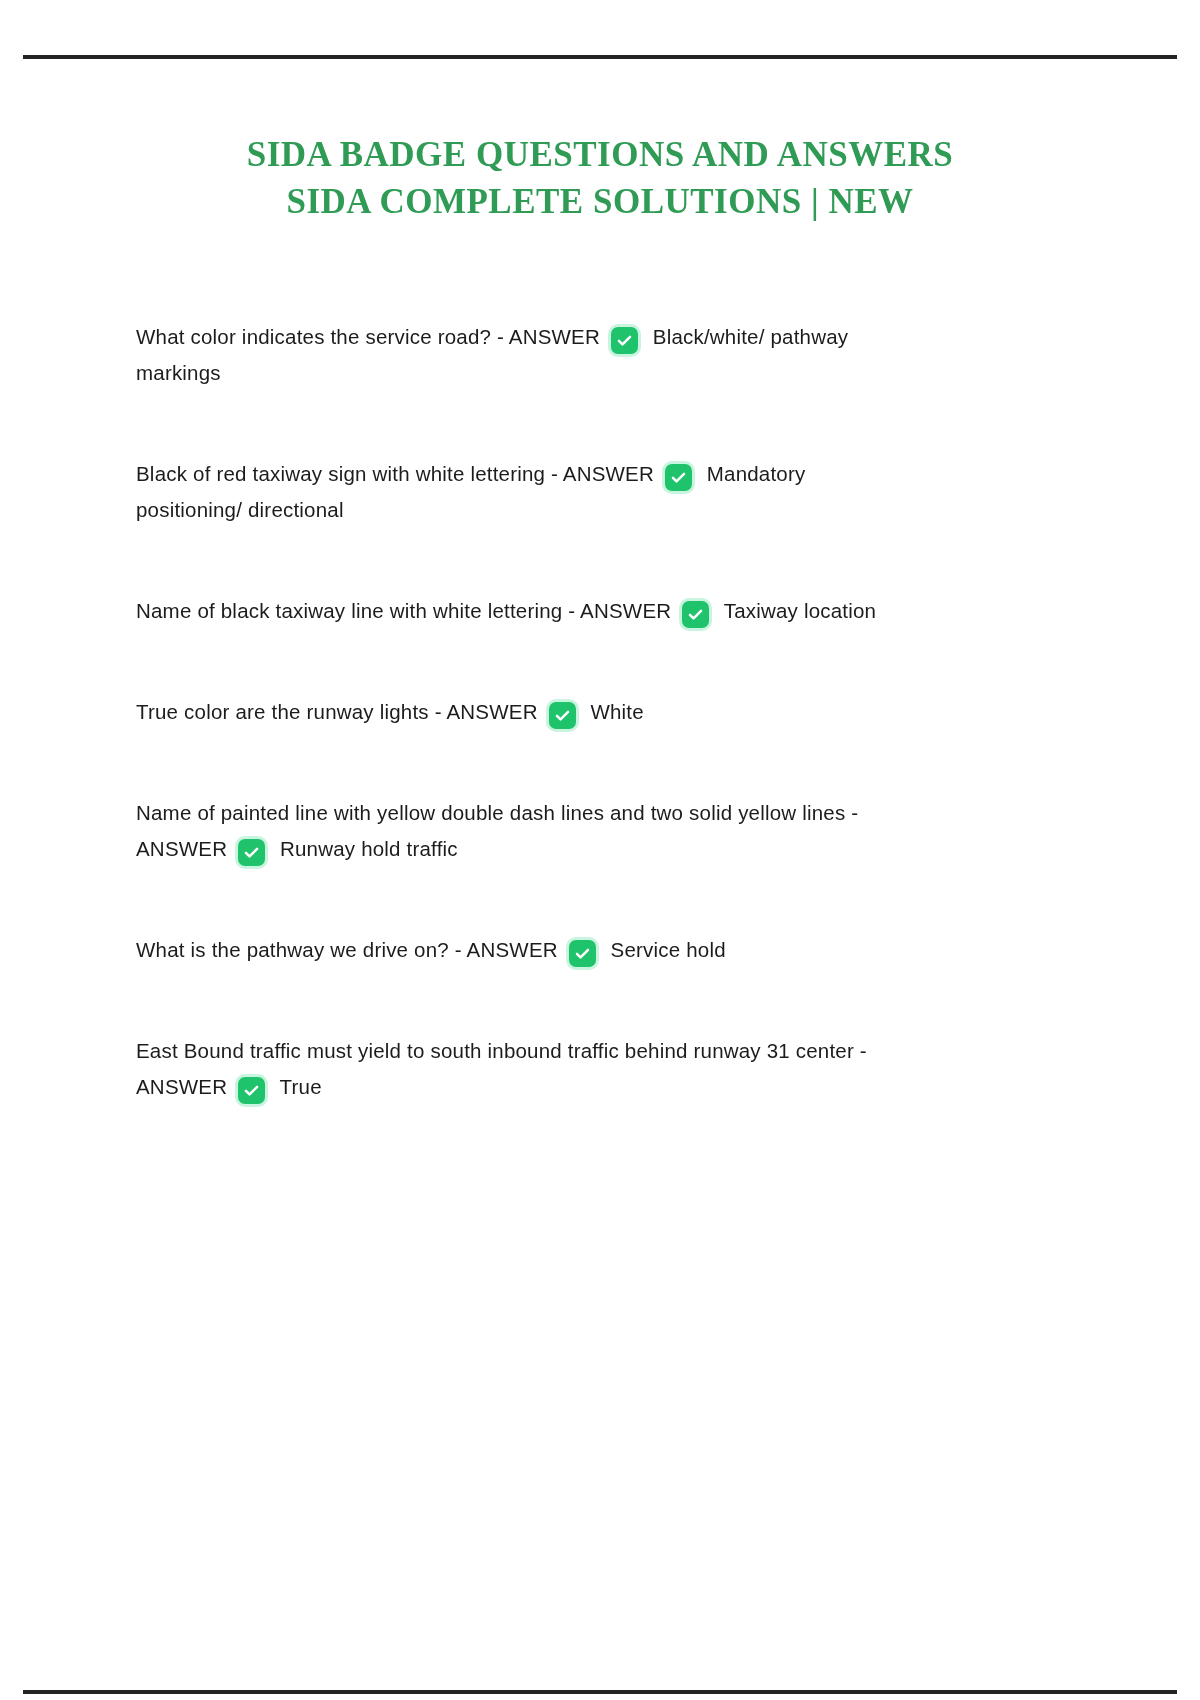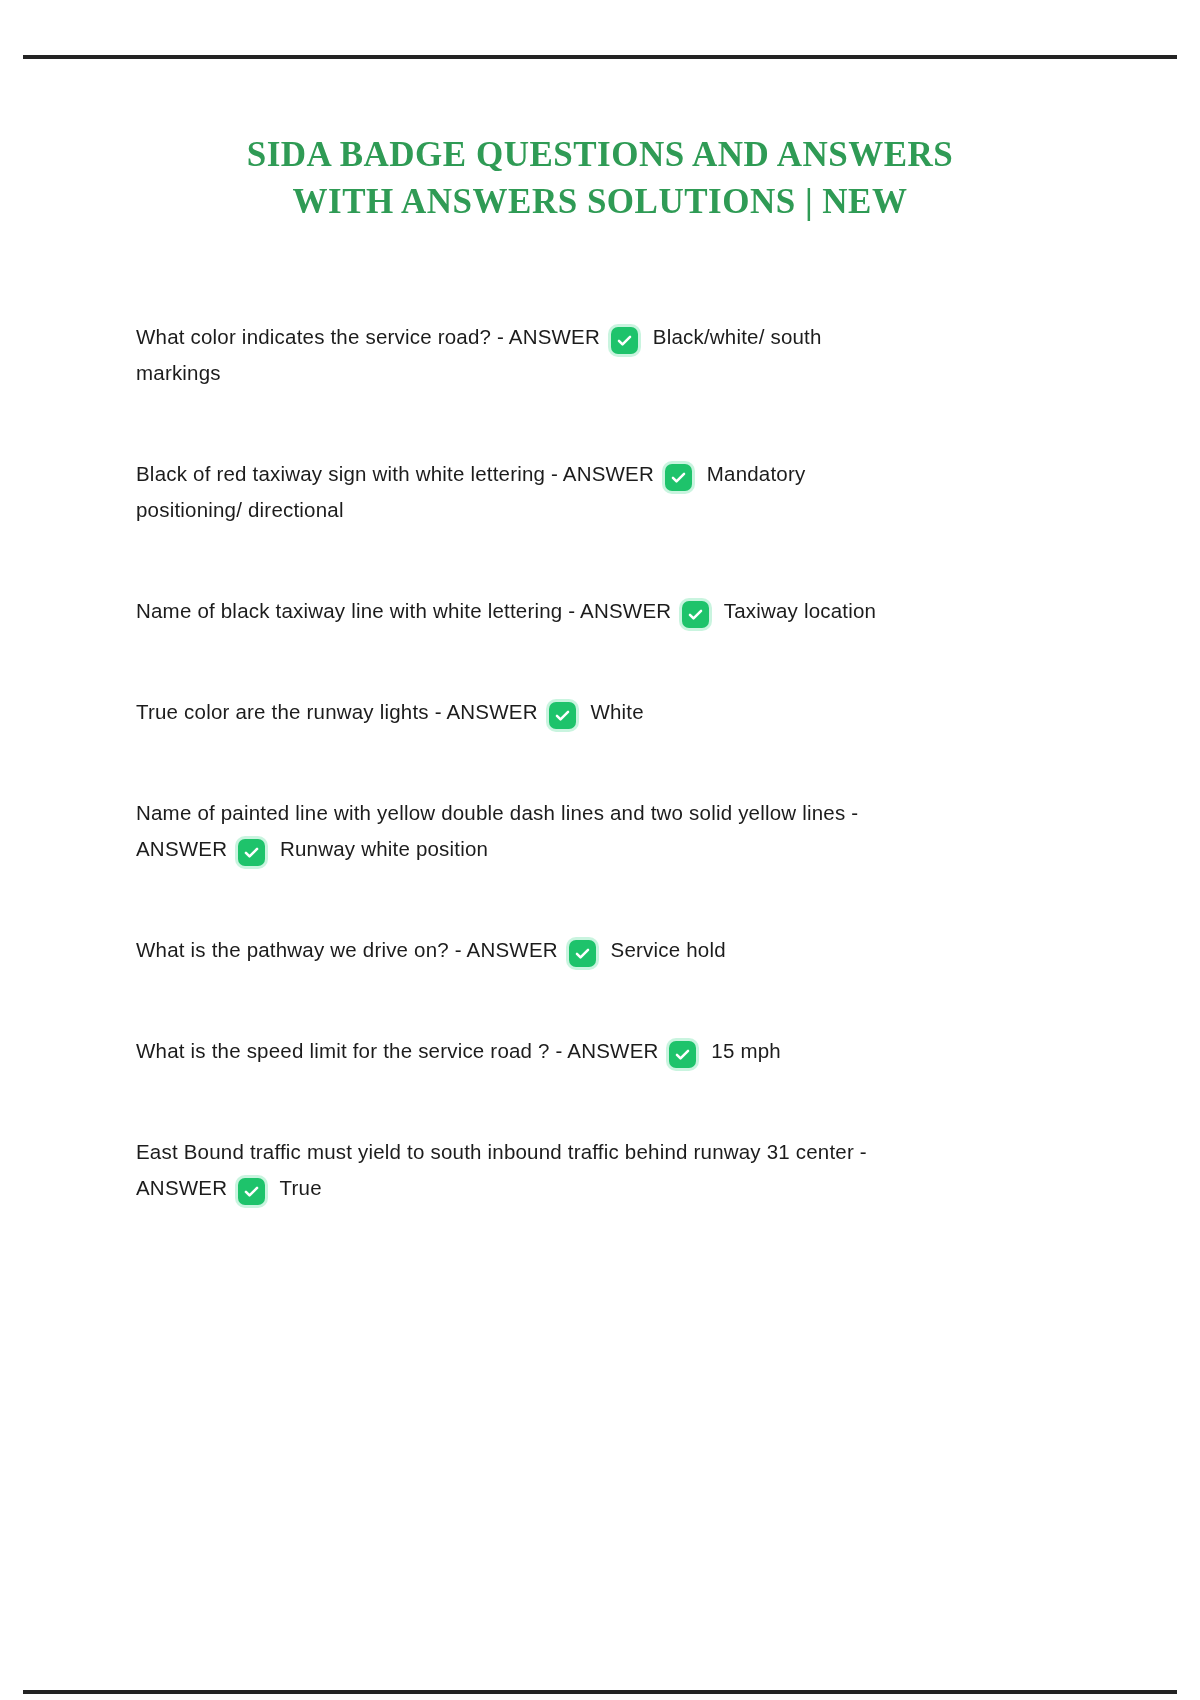--- a/index.html
+++ b/index.html
@@ -63,59 +63,54 @@
   .check svg { width: 19px; height: 19px; display: block; }
 </style>
 </head>
 <body>
 
 <div class="page">
   <div class="rule rule-top"></div>
 
   <h1 class="title" style="color: rgb(47, 155, 85);">
     <span class="title-line">SIDA BADGE QUESTIONS AND ANSWERS</span>
-    <span class="title-line">WITH ANSWERS SOLUTIONS | NEW</span>
+    <span class="title-line">SIDA COMPLETE SOLUTIONS | NEW</span>
   </h1>
 
   <div class="qa-list">
       <p class="qa-item"><span>What color indicates the service road? - ANSWER </span><span class="check" style="background: rgb(30, 195, 107);">
           <svg viewBox="0 0 24 24">
             <path d="M5 12.5l4.5 4.5L19 7.5" fill="none" stroke="#ffffff" stroke-width="3.2" stroke-linecap="round" stroke-linejoin="round"></path>
           </svg>
-        </span><span> Black/white/ south</span><br><span>markings</span></p>
+        </span><span> Black/white/ pathway</span><br><span>markings</span></p>
       <p class="qa-item"><span>Black of red taxiway sign with white lettering - ANSWER </span><span class="check" style="background: rgb(30, 195, 107);">
           <svg viewBox="0 0 24 24">
             <path d="M5 12.5l4.5 4.5L19 7.5" fill="none" stroke="#ffffff" stroke-width="3.2" stroke-linecap="round" stroke-linejoin="round"></path>
           </svg>
         </span><span> Mandatory</span><br><span>positioning/ directional</span></p>
       <p class="qa-item"><span>Name of black taxiway line with white lettering - ANSWER </span><span class="check" style="background: rgb(30, 195, 107);">
           <svg viewBox="0 0 24 24">
             <path d="M5 12.5l4.5 4.5L19 7.5" fill="none" stroke="#ffffff" stroke-width="3.2" stroke-linecap="round" stroke-linejoin="round"></path>
           </svg>
         </span><span> Taxiway location</span></p>
       <p class="qa-item"><span>True color are the runway lights - ANSWER </span><span class="check" style="background: rgb(30, 195, 107);">
           <svg viewBox="0 0 24 24">
             <path d="M5 12.5l4.5 4.5L19 7.5" fill="none" stroke="#ffffff" stroke-width="3.2" stroke-linecap="round" stroke-linejoin="round"></path>
           </svg>
         </span><span> White</span></p>
       <p class="qa-item"><span>Name of painted line with yellow double dash lines and two solid yellow lines -</span><br><span>ANSWER </span><span class="check" style="background: rgb(30, 195, 107);">
           <svg viewBox="0 0 24 24">
             <path d="M5 12.5l4.5 4.5L19 7.5" fill="none" stroke="#ffffff" stroke-width="3.2" stroke-linecap="round" stroke-linejoin="round"></path>
           </svg>
-        </span><span> Runway white position</span></p>
+        </span><span> Runway hold traffic</span></p>
       <p class="qa-item"><span>What is the pathway we drive on? - ANSWER </span><span class="check" style="background: rgb(30, 195, 107);">
           <svg viewBox="0 0 24 24">
             <path d="M5 12.5l4.5 4.5L19 7.5" fill="none" stroke="#ffffff" stroke-width="3.2" stroke-linecap="round" stroke-linejoin="round"></path>
           </svg>
         </span><span> Service hold</span></p>
-      <p class="qa-item"><span>What is the speed limit for the service road ? - ANSWER </span><span class="check" style="background: rgb(30, 195, 107);">
-          <svg viewBox="0 0 24 24">
-            <path d="M5 12.5l4.5 4.5L19 7.5" fill="none" stroke="#ffffff" stroke-width="3.2" stroke-linecap="round" stroke-linejoin="round"></path>
-          </svg>
-        </span><span> 15 mph</span></p>
       <p class="qa-item"><span>East Bound traffic must yield to south inbound traffic behind runway 31 center -</span><br><span>ANSWER </span><span class="check" style="background: rgb(30, 195, 107);">
           <svg viewBox="0 0 24 24">
             <path d="M5 12.5l4.5 4.5L19 7.5" fill="none" stroke="#ffffff" stroke-width="3.2" stroke-linecap="round" stroke-linejoin="round"></path>
           </svg>
         </span><span> True</span></p>
     </div>
 
   <div class="rule rule-bottom"></div>
 </div>
 

